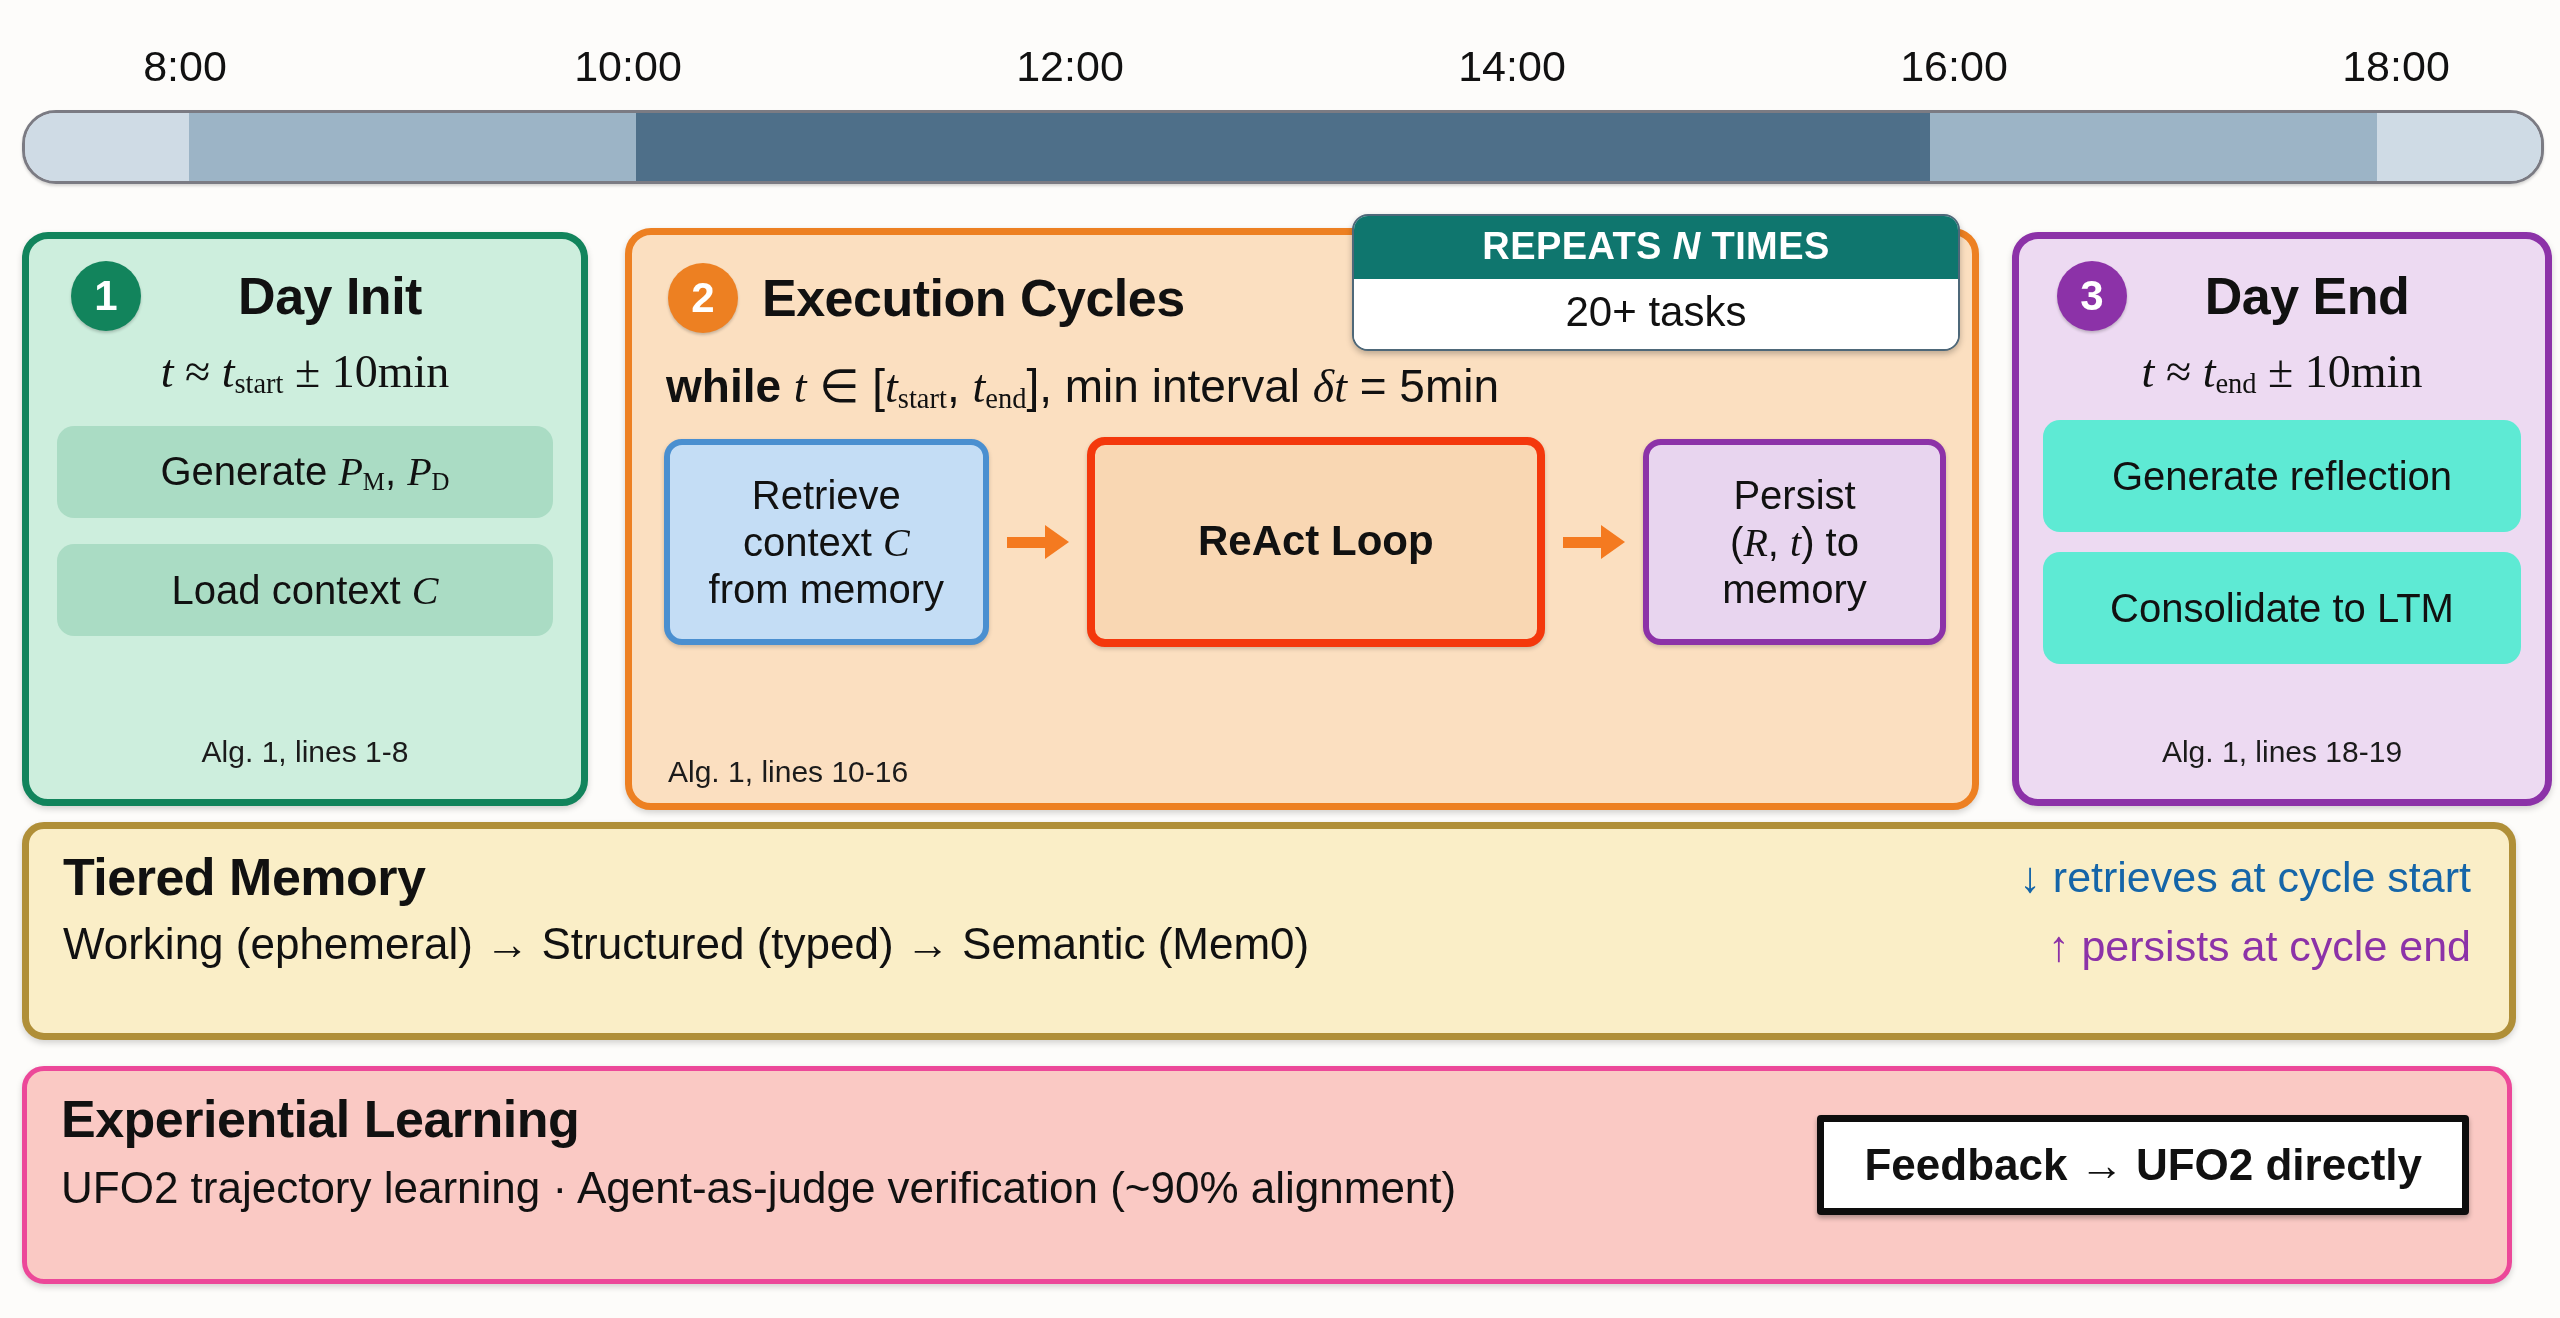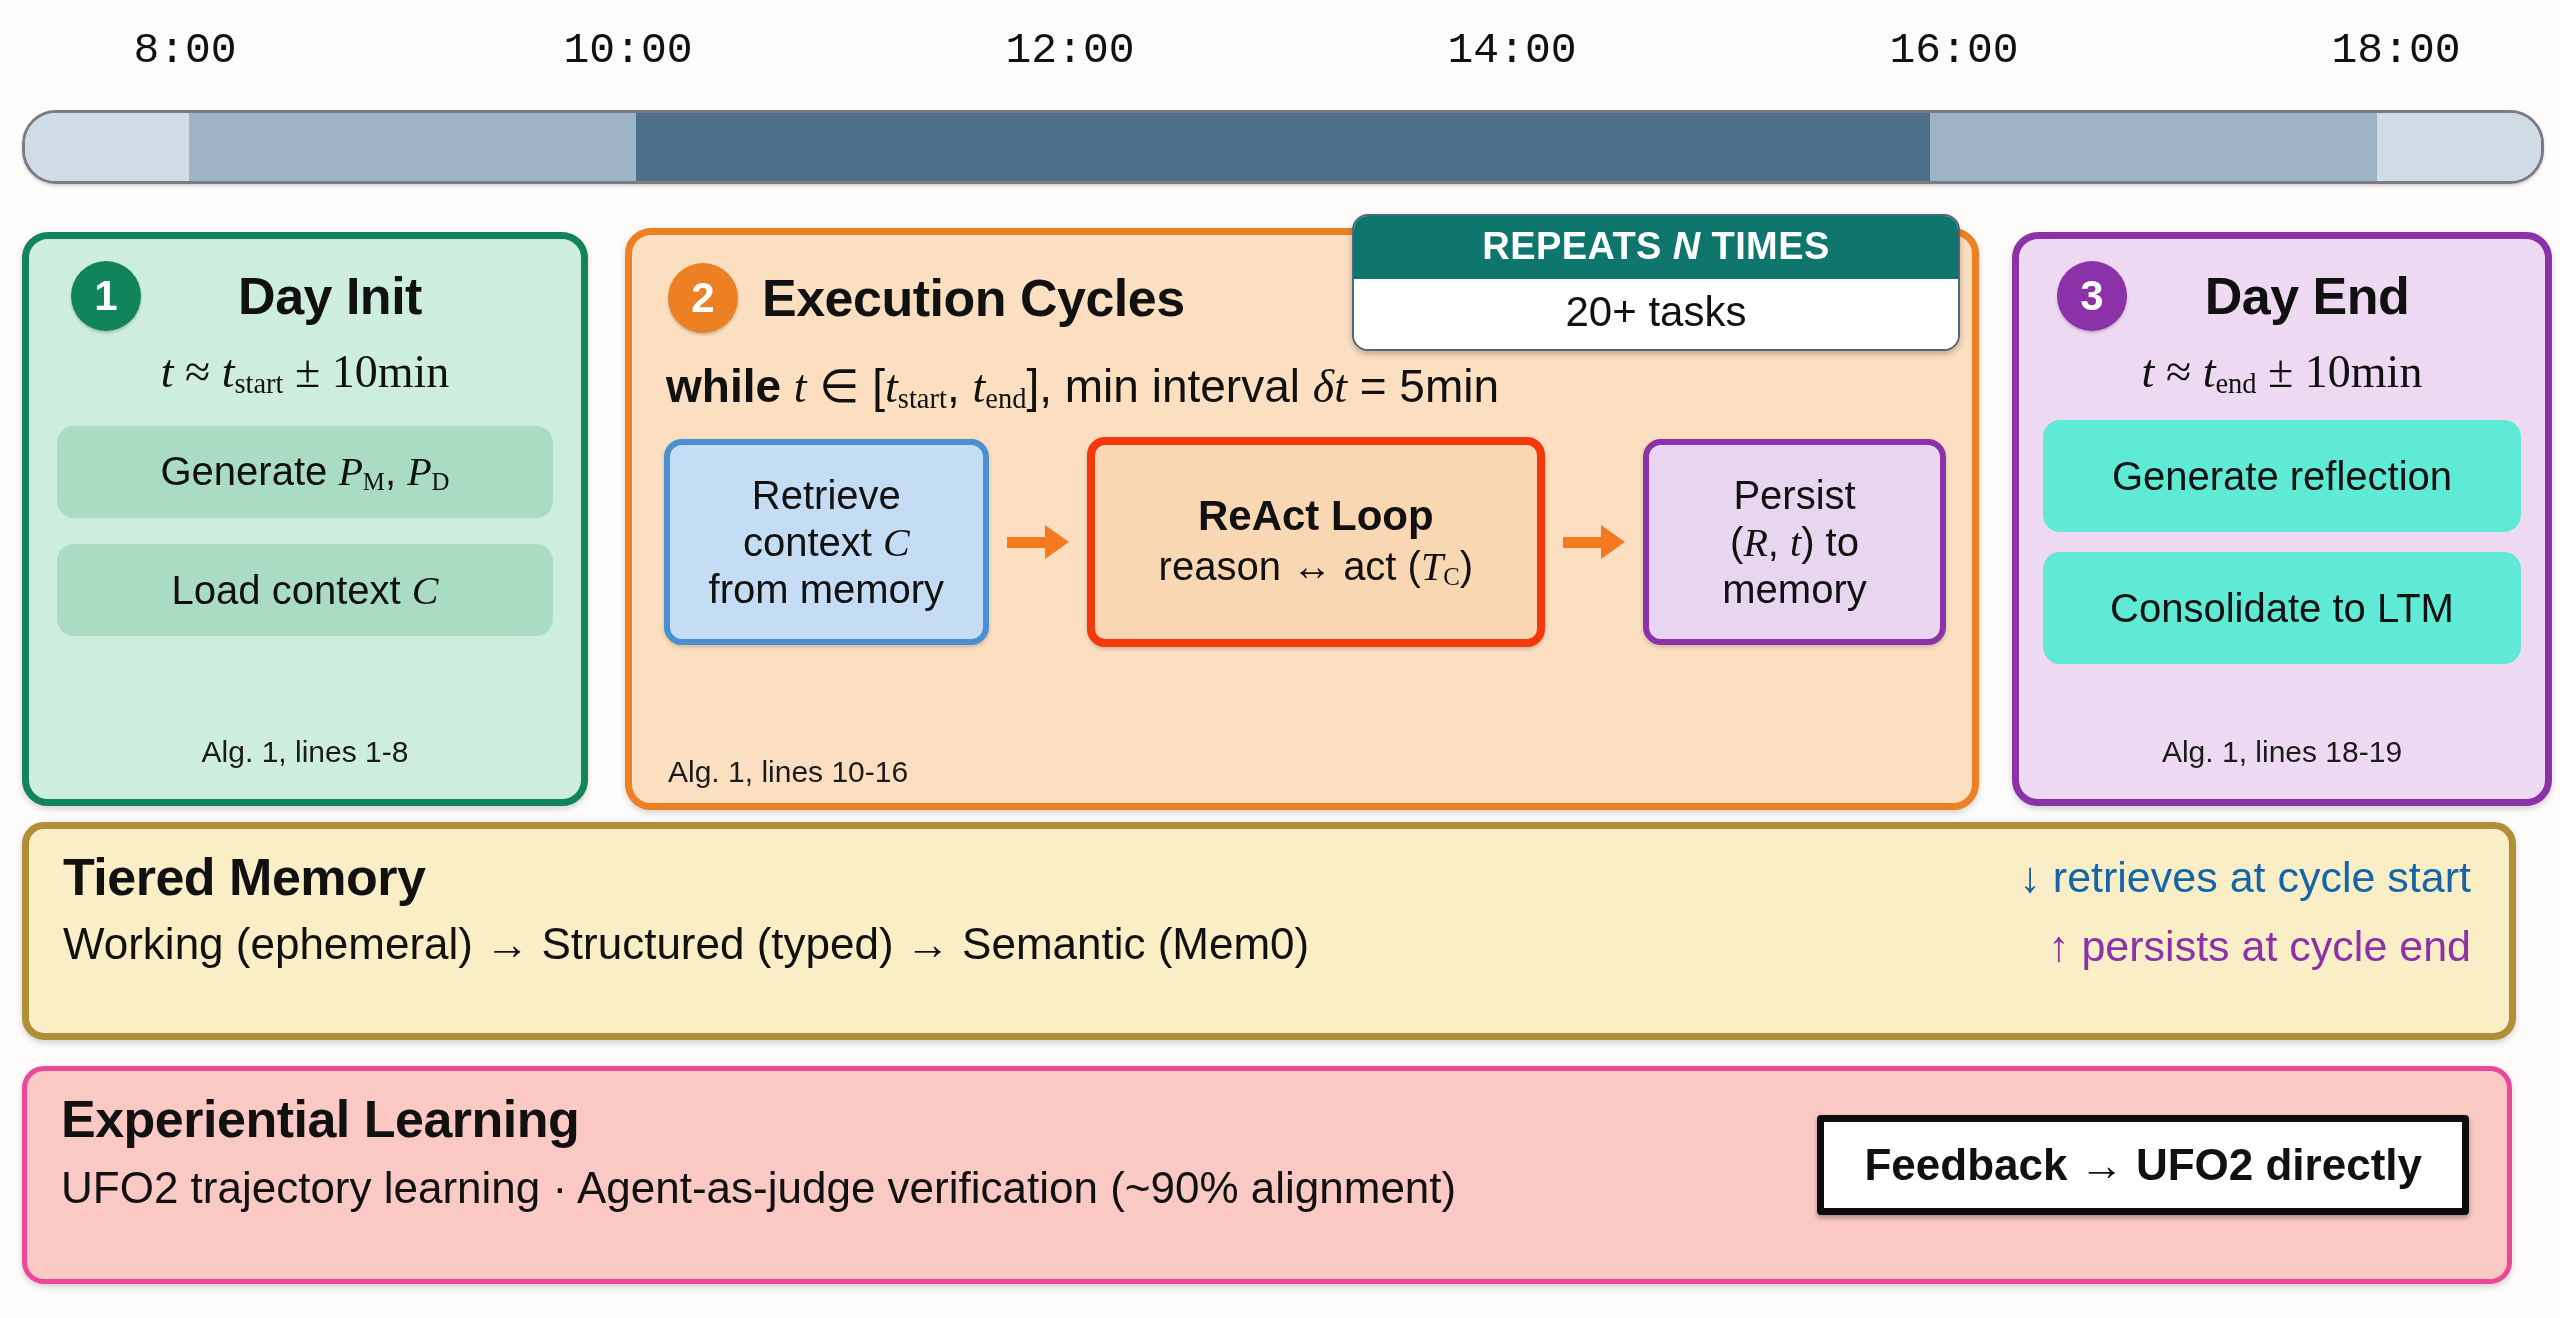--- a/index.html
+++ b/index.html
@@ -7,21 +7,21 @@
     width:2560px;height:1318px;position:relative;overflow:hidden;
     font-family:"Liberation Sans","DejaVu Sans",sans-serif;
     -webkit-font-smoothing:antialiased;
   }
   .serif-it{font-family:"Liberation Serif","DejaVu Serif",serif;font-style:italic;}
   .serif{font-family:"Liberation Serif","DejaVu Serif",serif;}
   sub{font-size:.62em;vertical-align:-.22em;font-style:normal;}
   .u{font-style:normal;}
 
   
-  #timeline-ticks{position:absolute;left:0;top:26px;width:2172px;height:60px;font-family:Liberation Mono, monospace;}
+  #timeline-ticks{position:absolute;left:0;top:42px;width:2172px;height:60px;}
   .tick{position:absolute;top:0;width:220px;margin-left:-110px;text-align:center;
         font-size:43px;color:#111;font-weight:400;}
   #timeline-bar{position:absolute;left:22px;top:110px;width:2516px;height:68px;
         border:3px solid #7b7b83;border-radius:34px;overflow:hidden;display:flex;
         box-shadow:0 2px 3px rgba(0,0,0,.16);background:#dbe4ec;}
   .seg{height:100%;}
 
   
   .card{position:absolute;border-radius:26px;box-shadow:0 3px 6px rgba(0,0,0,.17);}
   #card-day-init{left:22px;top:232px;width:552px;height:560px;
@@ -149,21 +149,20 @@
         <div>Retrieve</div>
         <div>context <span class="serif-it">C</span></div>
         <div>from memory</div>
       </div>
       <div class="arrow" style="margin:0 18px">
         <div class="shaft"></div>
           <div class="head"></div>
       </div>
       <div class="flowbox" id="box-react">
         <div class="react-title">ReAct Loop</div>
-        <div>reason ↔ act (<span class="serif-it">T<sub class="u serif-it">C</sub></span>)</div>
       </div>
       <div class="arrow" style="margin:0 18px">
         <div class="shaft"></div>
           <div class="head"></div>
       </div>
       <div class="flowbox" id="box-persist">
         <div>Persist</div>
         <div>(<span class="serif-it">R</span>, <span class="serif-it">t</span>) to</div>
         <div>memory</div>
       </div>

